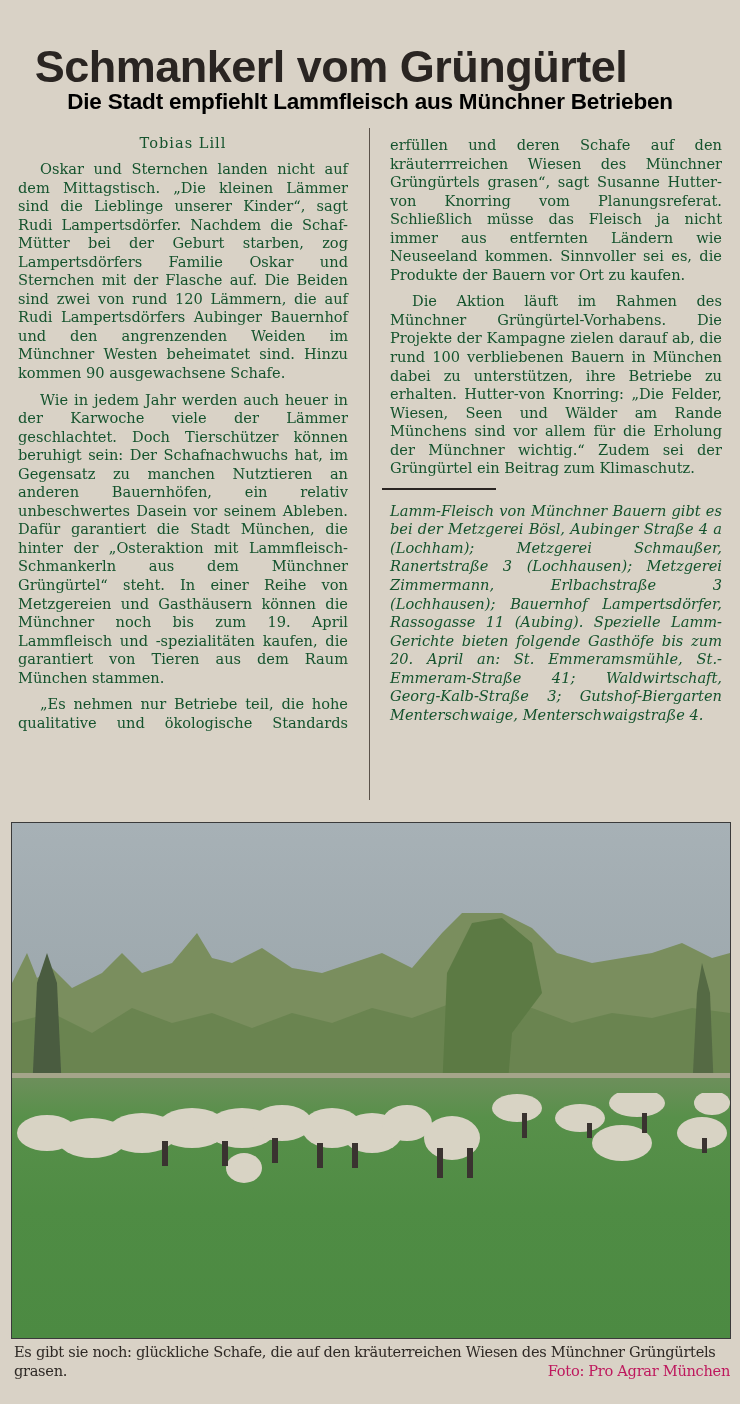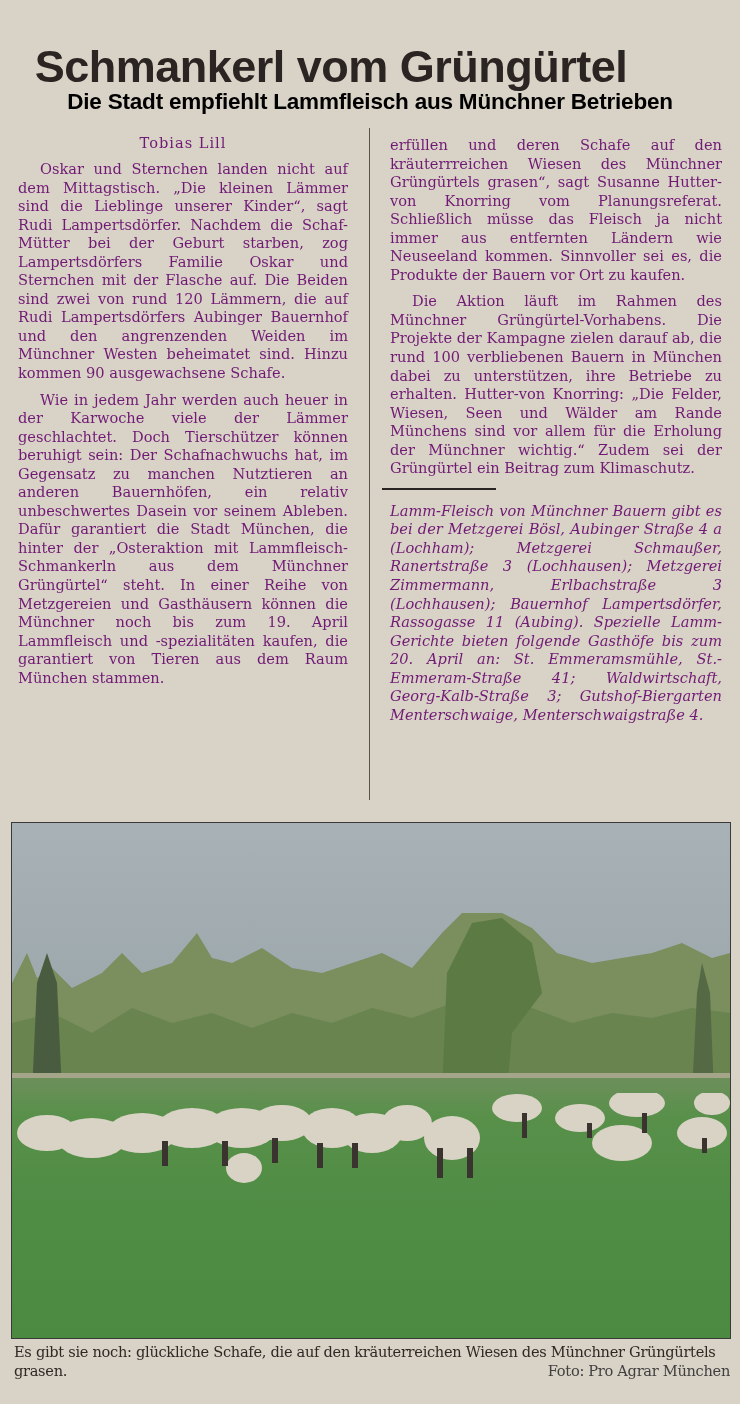--- a/index.html
+++ b/index.html
@@ -20,21 +20,21 @@
     font-size:45px; letter-spacing:-0.5px; color:#2a2522; line-height:54px;
   }
   .subhead {
     position:absolute; left:0; top:68px; width:740px; text-align:center;
     font-family:"Liberation Sans", sans-serif; font-weight:bold;
     font-size:22.5px; color:#000000; line-height:30px; letter-spacing:-0.2px;
   }
   .col {
     position:absolute; top:128px;
     font-family:"DejaVu Serif", serif; font-size:14.6px; line-height:18.55px;
-    text-align:justify; color:#701a75;
+    text-align:justify; color:#14532d;
   }
   .col-left { left:10px; width:346px; }
   .col-right { left:382px; width:348px; }
   .col-divider {
     position:absolute; left:369px; top:128px; width:1px; height:672px; background:#5a524a;
   }
   .author {
     text-align:center; letter-spacing:1px; margin:0 0 8px 0; height:24px; line-height:30px;
   }
   .col p { margin:8px; text-indent:0; }
@@ -58,36 +58,37 @@
     background:linear-gradient(#6d8f5b 0%, #58904a 15%, #4f8c44 50%, #4c8a42 100%); }
   .strip { position:absolute; left:0; top:250px; width:100%; height:12px;
     background:#a5a58a; }
   .caption {
     position:absolute; left:14px; top:1342px; width:718px;
     font-family:"DejaVu Serif", serif; font-size:14.6px; line-height:19px;
     color:#2e2925; letter-spacing:-0.3px;
   }
   .credit {
     position:absolute; right:10px; top:1361px;
-    font-family:"DejaVu Serif", serif; font-size:14.6px; line-height:19px; color:#404040;
+    font-family:"DejaVu Serif", serif; font-size:14.6px; line-height:19px; color:#be185d;
     letter-spacing:-0.3px;
   }
 </style>
 </head>
 <body>
 
 <div class="ghost"></div>
 
 <h1 class="headline">Schmankerl vom Grüngürtel</h1>
 <h2 class="subhead">Die Stadt empfiehlt Lammfleisch aus Münchner Betrieben</h2>
 
 <div class="col col-left">
   <div class="author">Tobias Lill</div>
   <p class="first">Oskar und Sternchen landen nicht auf dem Mittagstisch. „Die kleinen Lämmer sind die Lieblinge unserer Kinder“, sagt Rudi Lampertsdörfer. Nachdem die Schaf-Mütter bei der Geburt starben, zog Lampertsdörfers Familie Oskar und Sternchen mit der Flasche auf. Die Beiden sind zwei von rund 120 Lämmern, die auf Rudi Lampertsdörfers Aubinger Bauernhof und den angrenzenden Weiden im Münchner Westen beheimatet sind. Hinzu kommen 90 ausgewachsene Schafe.</p>
   <p class="indent">Wie in jedem Jahr werden auch heuer in der Karwoche viele der Lämmer geschlachtet. Doch Tierschützer können beruhigt sein: Der Schafnachwuchs hat, im Gegensatz zu manchen Nutztieren an anderen Bauernhöfen, ein relativ unbeschwertes Dasein vor seinem Ableben. Dafür garantiert die Stadt München, die hinter der „Osteraktion mit Lammfleisch-Schmankerln aus dem Münchner Grüngürtel“ steht. In einer Reihe von Metzgereien und Gasthäusern können die Münchner noch bis zum 19. April Lammfleisch und -spezialitäten kaufen, die garantiert von Tieren aus dem Raum München stammen.</p>
+  <p class="indent" style="text-align-last:justify;">„Es nehmen nur Betriebe teil, die hohe qualitative und ökologische Standards</p>
 </div>
 
 <div class="col-divider"></div>
 
 <div class="col col-right">
   <p>erfüllen und deren Schafe auf den kräuterrreichen Wiesen des Münchner Grüngürtels grasen“, sagt Susanne Hutter-von Knorring vom Planungsreferat. Schließlich müsse das Fleisch ja nicht immer aus entfernten Ländern wie Neuseeland kommen. Sinnvoller sei es, die Produkte der Bauern vor Ort zu kaufen.</p>
   <p class="indent">Die Aktion läuft im Rahmen des Münchner Grüngürtel-Vorhabens. Die Projekte der Kampagne zielen darauf ab, die rund 100 verbliebenen Bauern in München dabei zu unterstützen, ihre Betriebe zu erhalten. Hutter-von Knorring: „Die Felder, Wiesen, Seen und Wälder am Rande Münchens sind vor allem für die Erholung der Münchner wichtig.“ Zudem sei der Grüngürtel ein Beitrag zum Klimaschutz.</p>
   <div class="rule"></div>
   <p class="box">Lamm-Fleisch von Münchner Bauern gibt es bei der Metzgerei Bösl, Aubinger Straße 4 a (Lochham); Metzgerei Schmaußer, Ranertstraße 3 (Lochhausen); Metzgerei Zimmermann, Erlbachstraße 3 (Lochhausen); Bauernhof Lampertsdörfer, Rassogasse 11 (Aubing). Spezielle Lamm-Gerichte bieten folgende Gasthöfe bis zum 20. April an: St. Emmeramsmühle, St.-Emmeram-Straße 41; Waldwirtschaft, Georg-Kalb-Straße 3; Gutshof-Biergarten Menterschwaige, Menterschwaigstraße 4.</p>
 </div>

